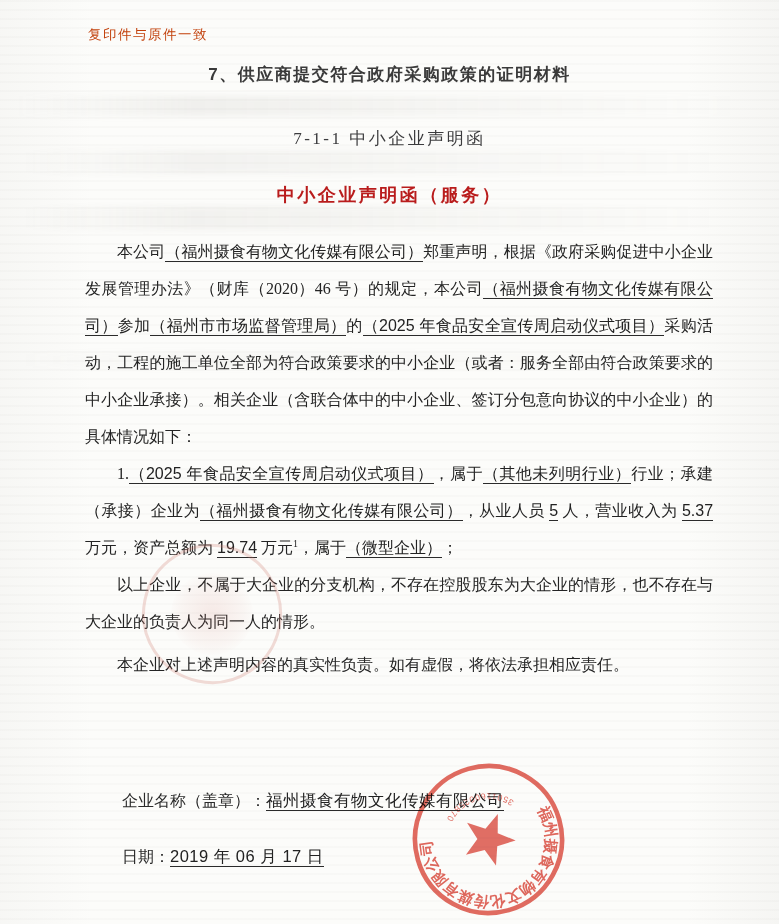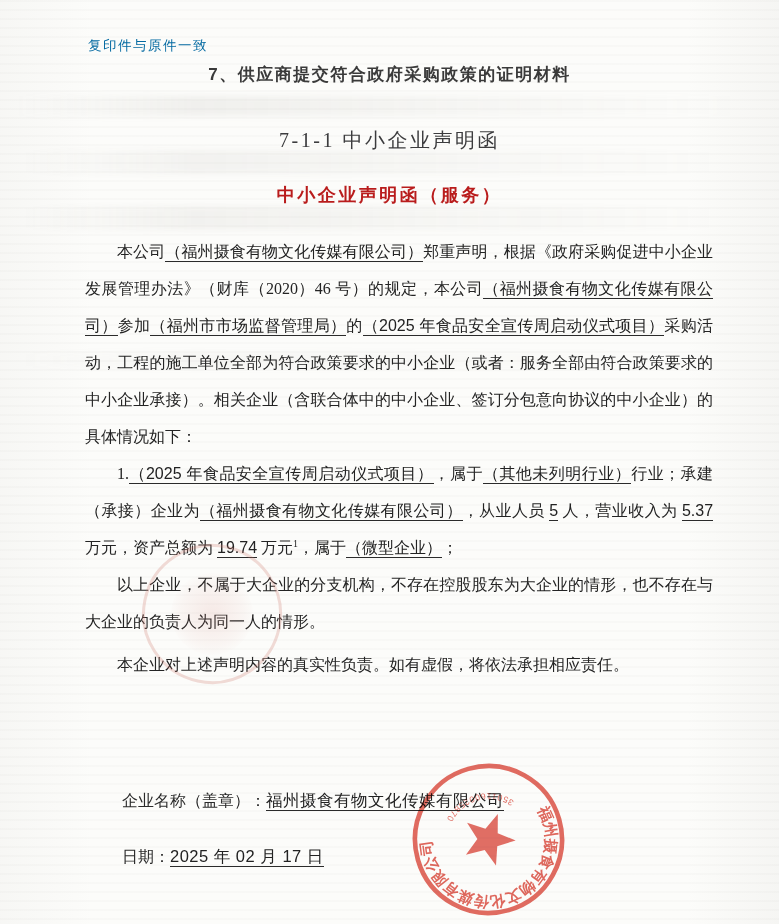--- a/index.html
+++ b/index.html
@@ -19,31 +19,31 @@
     position:absolute; left:0; width:100%; pointer-events:none;
     background:linear-gradient(90deg, transparent 2%, rgba(138,135,128,0.10) 25%, rgba(138,135,128,0.05) 60%, transparent 95%);
     filter:blur(3px);
   }
   .band-1 { top:96px;  height:20px; }
   .band-2 { top:150px; height:24px; opacity:.8; }
   .band-3 { top:206px; height:24px; opacity:.9; }
   .band-4 { top:352px; height:16px; opacity:.5; }
 
   .copy-note {
-    position:absolute; left:88px; top:37px;
-    font-size:13.5px; letter-spacing:1.5px; color:#0369a1;
+    position:absolute; left:88px; top:26px;
+    font-size:13.5px; letter-spacing:1.5px; color:#c2410c;
   }
   .section-title {
     position:absolute; left:0; top:63px; width:100%; margin:0; text-align:center;
     font-family:"Liberation Sans","DejaVu Sans",sans-serif;
     font-weight:700; font-size:17px; letter-spacing:1.5px; color:#3a3a3a;
   }
   .sub-title {
     position:absolute; left:0; top:127px; width:100%; margin:0; text-align:center;
-    font-weight:500; font-size:20px; letter-spacing:2.5px; color:#3c3c3e;
+    font-weight:500; font-size:17px; letter-spacing:2.5px; color:#3c3c3e;
   }
   .doc-title {
     position:absolute; left:0; top:183px; width:100%; margin:0; text-align:center;
     font-family:"Liberation Sans","DejaVu Sans",sans-serif;
     font-weight:700; font-size:18px; letter-spacing:2.5px; color:#b91c1c;
   }
   .body-text {
     position:absolute; left:85px; top:233px; width:628px;
     font-size:16px; line-height:37px; text-align:justify; color:#242424;
   }
@@ -97,21 +97,21 @@
 
     <p><span class="n">1.</span><span class="bu">（2025 年食品安全宣传周启动仪式项目）</span><span class="n">，属于</span><span class="bu">（其他未列明行业）</span><span class="n">行业；承建（承接）企业为</span><span class="bu">（福州摄食有物文化传媒有限公司）</span><span class="n">，从业人员 </span><span class="bu">5</span><span class="n"> 人，营业收入为 </span><span class="bu">5.37</span><span class="n"> 万元，资产总额为 </span><span class="bu">19.74</span><span class="n"> 万元</span><sup class="fn">1</sup><span class="n">，属于</span><span class="bu">（微型企业）</span><span class="n">；</span></p>
 
     <p>以上企业，不属于大企业的分支机构，不存在控股股东为大企业的情形，也不存在与大企业的负责人为同一人的情形。</p>
 
     <p class="gap-top">本企业对上述声明内容的真实性负责。如有虚假，将依法承担相应责任。</p>
   </div>
 
   <div class="footer-line fl-company"><span class="n">企业名称（盖章）：</span><span class="bu">福州摄食有物文化传媒有限公司</span></div>
 
-  <div class="footer-line fl-date"><span class="n">日期：</span><span class="bu">2025 年 02 月 17 日</span></div>
+  <div class="footer-line fl-date"><span class="n">日期：</span><span class="bu">2019 年 06 月 17 日</span></div>
 
   <div class="ghost-stamp"></div>
 
   <svg class="seal" viewBox="0 0 160 160" aria-hidden="true">
     <g transform="rotate(164 80 80)">
       <circle cx="80" cy="80" r="73" fill="none" stroke="#dd4f43" stroke-width="4.6" opacity="0.9"></circle>
       <path d="M 80 53 L 73.5 71.1 L 54.3 71.7 L 69.5 83.4 L 64.1 101.8 L 80 91 L 95.9 101.8 L 90.5 83.4 L 105.7 71.7 L 86.5 71.1 Z" fill="#dd4f43" opacity="0.88"></path>
       <defs>
         <path id="sealNameArc" d="M 25.5 96.6 A 57 57 0 1 1 134.5 96.6" fill="none"></path>
         <path id="sealCodeArc" d="M 42.3 106.4 A 46 46 0 0 0 117.7 106.4" fill="none"></path>

